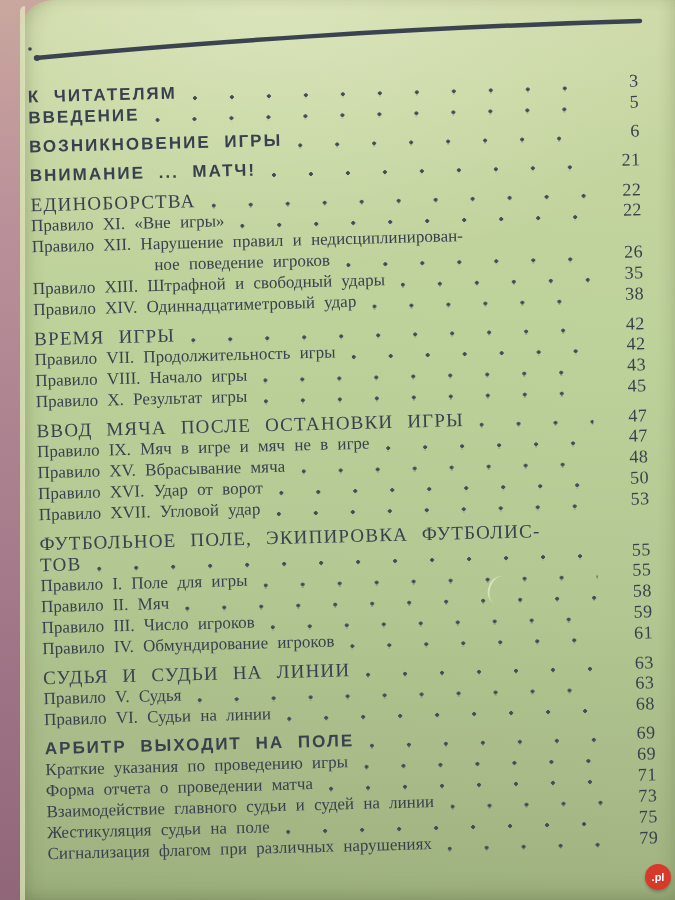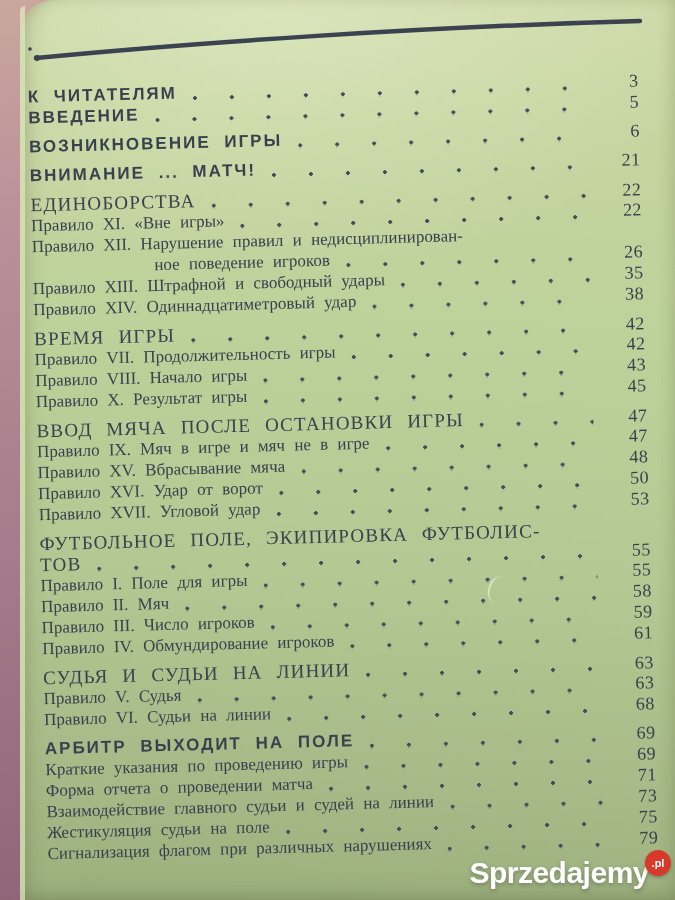--- a/index.html
+++ b/index.html
@@ -79,21 +79,21 @@
   .wm-brand{
     color:#fdfdfd;font-weight:700;font-size:30px;line-height:34px;
     letter-spacing:-0.5px;
     text-shadow:0 2px 4px rgba(40,40,40,0.35);
   }
   .wm-badge{
     width:26px;height:26px;border-radius:50%;
     background:#d73a2b;
     color:#ffffff;font-weight:700;font-size:11px;
     display:flex;align-items:center;justify-content:center;
-    margin:-6px 0 12px -4px;
+    margin:-6px 0 0 -4px;
     box-shadow:0 2px 3px rgba(40,40,40,0.3);
   }
 </style>
 </head>
 <body>
 
 <div class="photo">
 
   <div class="page"></div>
   <div class="page-edge"></div>
@@ -306,17 +306,16 @@
   <div class="row item">
     <span class="label">Сигнализация флагом при различных нарушениях</span>
     <span class="leader"></span>
     <span class="num">79</span>
   </div>
 </div>
 
   <div class="smudge"></div>
 
   <div class="watermark">
-    <span class="wm-brand">Sprzedajemy</span>
     <span class="wm-badge">.pl</span>
   </div>
 
 </div>
 
 </body></html>

